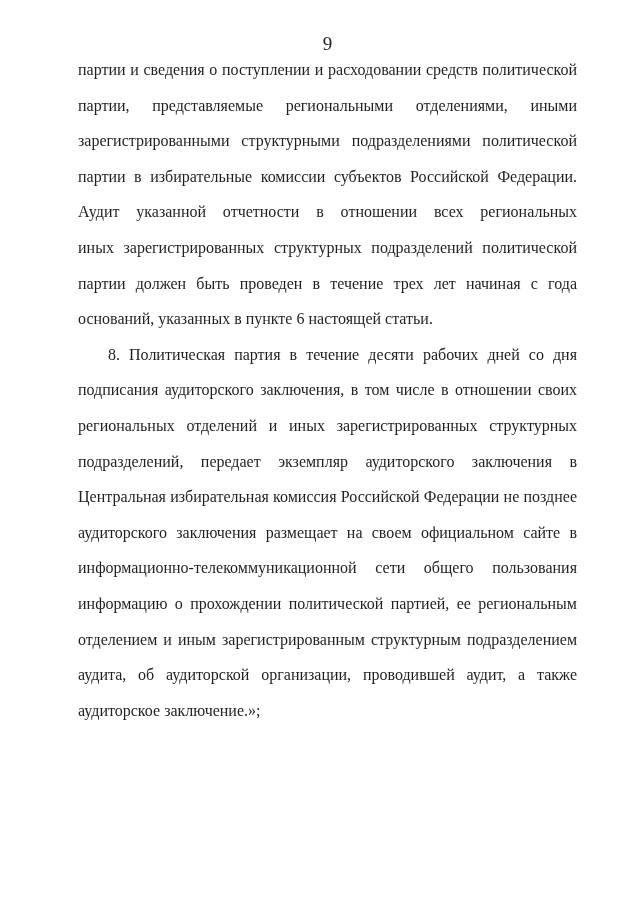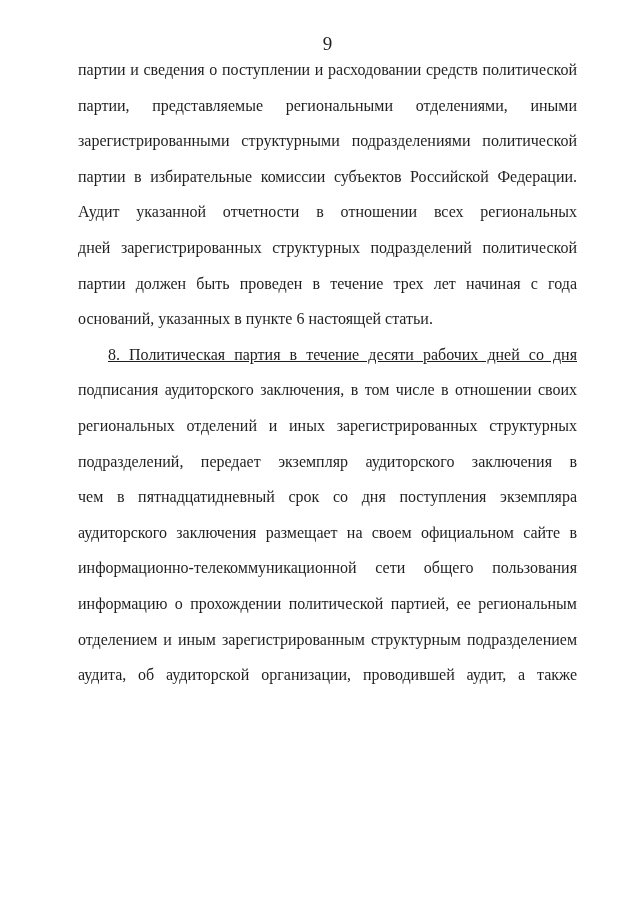--- a/index.html
+++ b/index.html
@@ -40,41 +40,41 @@
     text-align-last: justify;
     white-space: normal;
     overflow: hidden;
   }
   .line.last {
     text-align: right;
     text-align-last: left;
   }
   .line.indent {
     text-indent: 30px;
-    text-decoration: underline;
   }
 </style>
 </head>
 <body>
 
 <div class="page">
   <div class="page-number">9</div>
   <div class="text-block">
       <div class="line">партии и сведения о поступлении и расходовании средств политической</div>
       <div class="line">партии, представляемые региональными отделениями, иными</div>
       <div class="line">зарегистрированными структурными подразделениями политической</div>
       <div class="line">партии в избирательные комиссии субъектов Российской Федерации.</div>
       <div class="line">Аудит указанной отчетности в отношении всех региональных отделений,</div>
-      <div class="line">дней зарегистрированных структурных подразделений политической</div>
+      <div class="line">иных зарегистрированных структурных подразделений политической</div>
       <div class="line">партии должен быть проведен в течение трех лет начиная с года появления</div>
       <div class="line last">оснований, указанных в пункте 6 настоящей статьи.</div>
       <div class="line indent">8. Политическая партия в течение десяти рабочих дней со дня</div>
       <div class="line">подписания аудиторского заключения, в том числе в отношении своих</div>
       <div class="line">региональных отделений и иных зарегистрированных структурных</div>
       <div class="line">подразделений, передает экземпляр аудиторского заключения в</div>
-      <div class="line">чем в пятнадцатидневный срок со дня поступления экземпляра</div>
+      <div class="line">Центральная избирательная комиссия Российской Федерации не позднее</div>
       <div class="line">аудиторского заключения размещает на своем официальном сайте в</div>
       <div class="line">информационно-телекоммуникационной сети общего пользования</div>
       <div class="line">информацию о прохождении политической партией, ее региональным</div>
       <div class="line">отделением и иным зарегистрированным структурным подразделением</div>
       <div class="line">аудита, об аудиторской организации, проводившей аудит, а также</div>
+      <div class="line last">аудиторское заключение.»;</div>
     </div>
 </div>
 
 </body></html>

